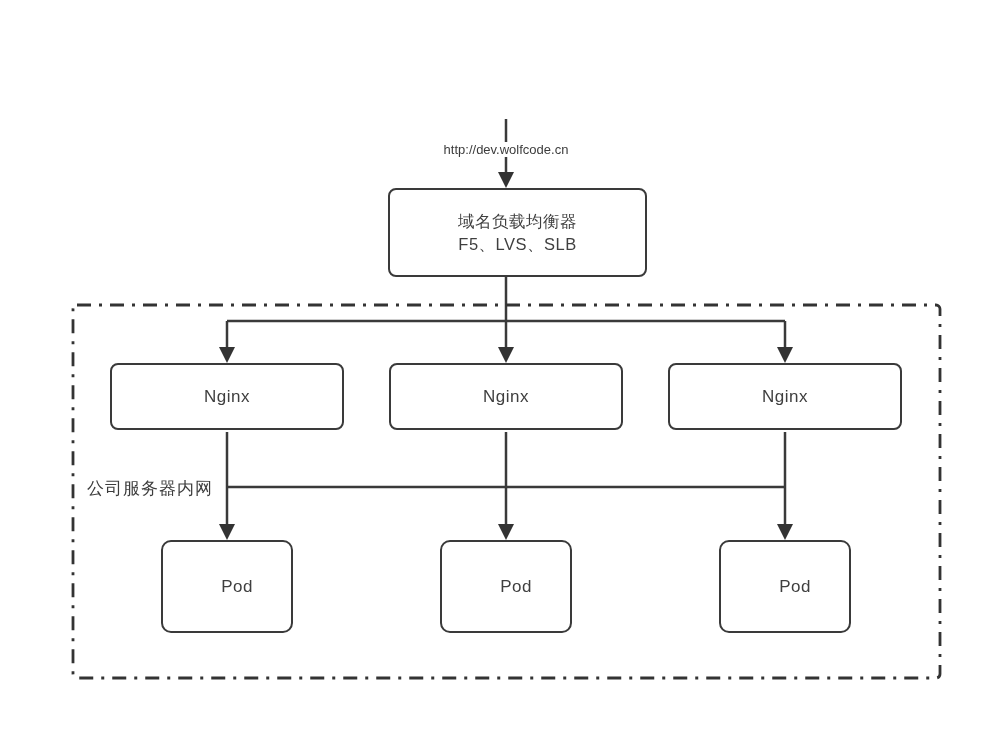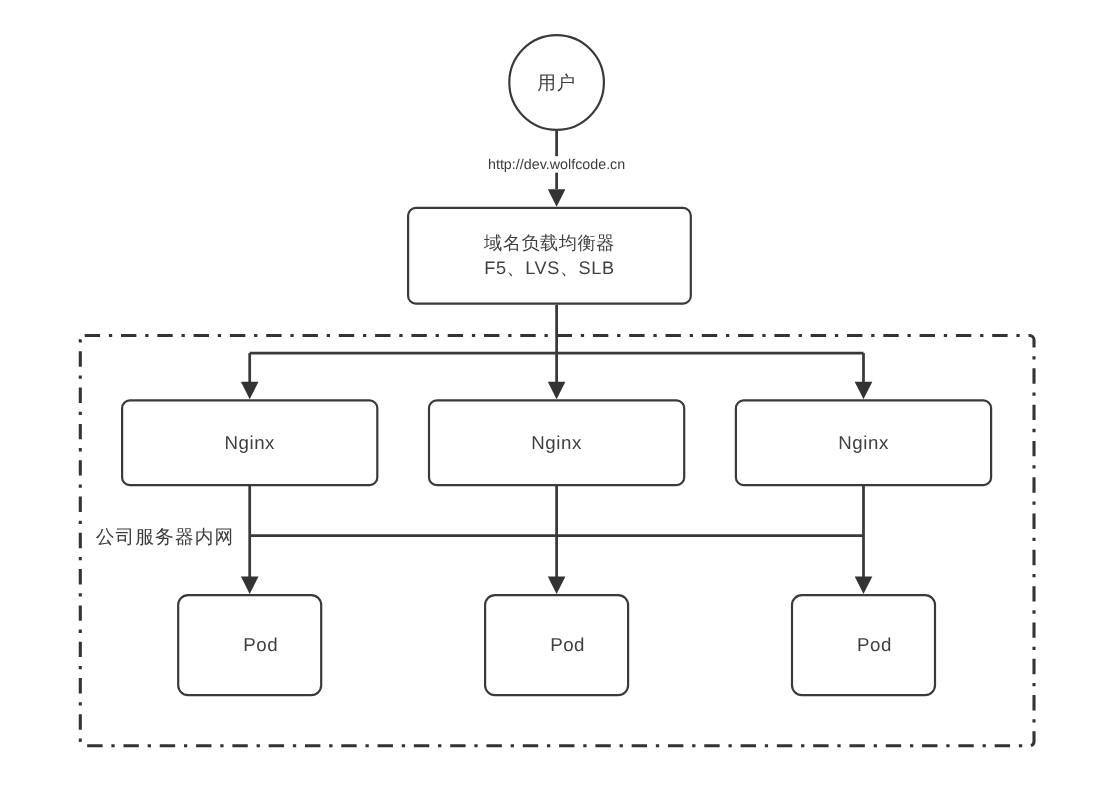--- a/index.html
+++ b/index.html
@@ -31,30 +31,30 @@
     font-size: 17px;
     color: #3f3f3f;
     letter-spacing: 0.5px;
   }
   .user-circle {
     left: 462px; top: 31px;
     width: 88px; height: 88px;
     border-radius: 50%;
   }
   .lb-box {
-    left: 370px; top: 188px;
+    left: 388px; top: 188px;
     width: 259px; height: 89px;
     border-radius: 8px;
     flex-direction: column;
     line-height: 23px;
     font-size: 16.5px;
   }
   .nginx-box {
     top: 363px;
-    width: 234px; height: 79px;
+    width: 234px; height: 67px;
     border-radius: 8px;
   }
   .nginx-1 { left: 110px; }
   .nginx-2 { left: 389px; }
   .nginx-3 { left: 668px; }
   .pod-box {
     top: 540px;
     width: 132px; height: 93px;
     border-radius: 10px;
     padding-left: 20px;
@@ -111,23 +111,20 @@
       <polygon points="498,172 514,172 506,188"></polygon>
       <polygon points="219,347 235,347 227,363"></polygon>
       <polygon points="498,347 514,347 506,363"></polygon>
       <polygon points="777,347 793,347 785,363"></polygon>
       <polygon points="219,524 235,524 227,540"></polygon>
       <polygon points="498,524 514,524 506,540"></polygon>
       <polygon points="777,524 793,524 785,540"></polygon>
     </g>
   </svg>
 
-  <div class="node user-circle">
-    <span>用户</span>
-  </div>
 
   <div class="url-label">http://dev.wolfcode.cn</div>
 
   <div class="node lb-box">
     <div>域名负载均衡器</div>
     <div>F5、LVS、SLB</div>
   </div>
 
   <div class="intranet-label">公司服务器内网</div>
 

